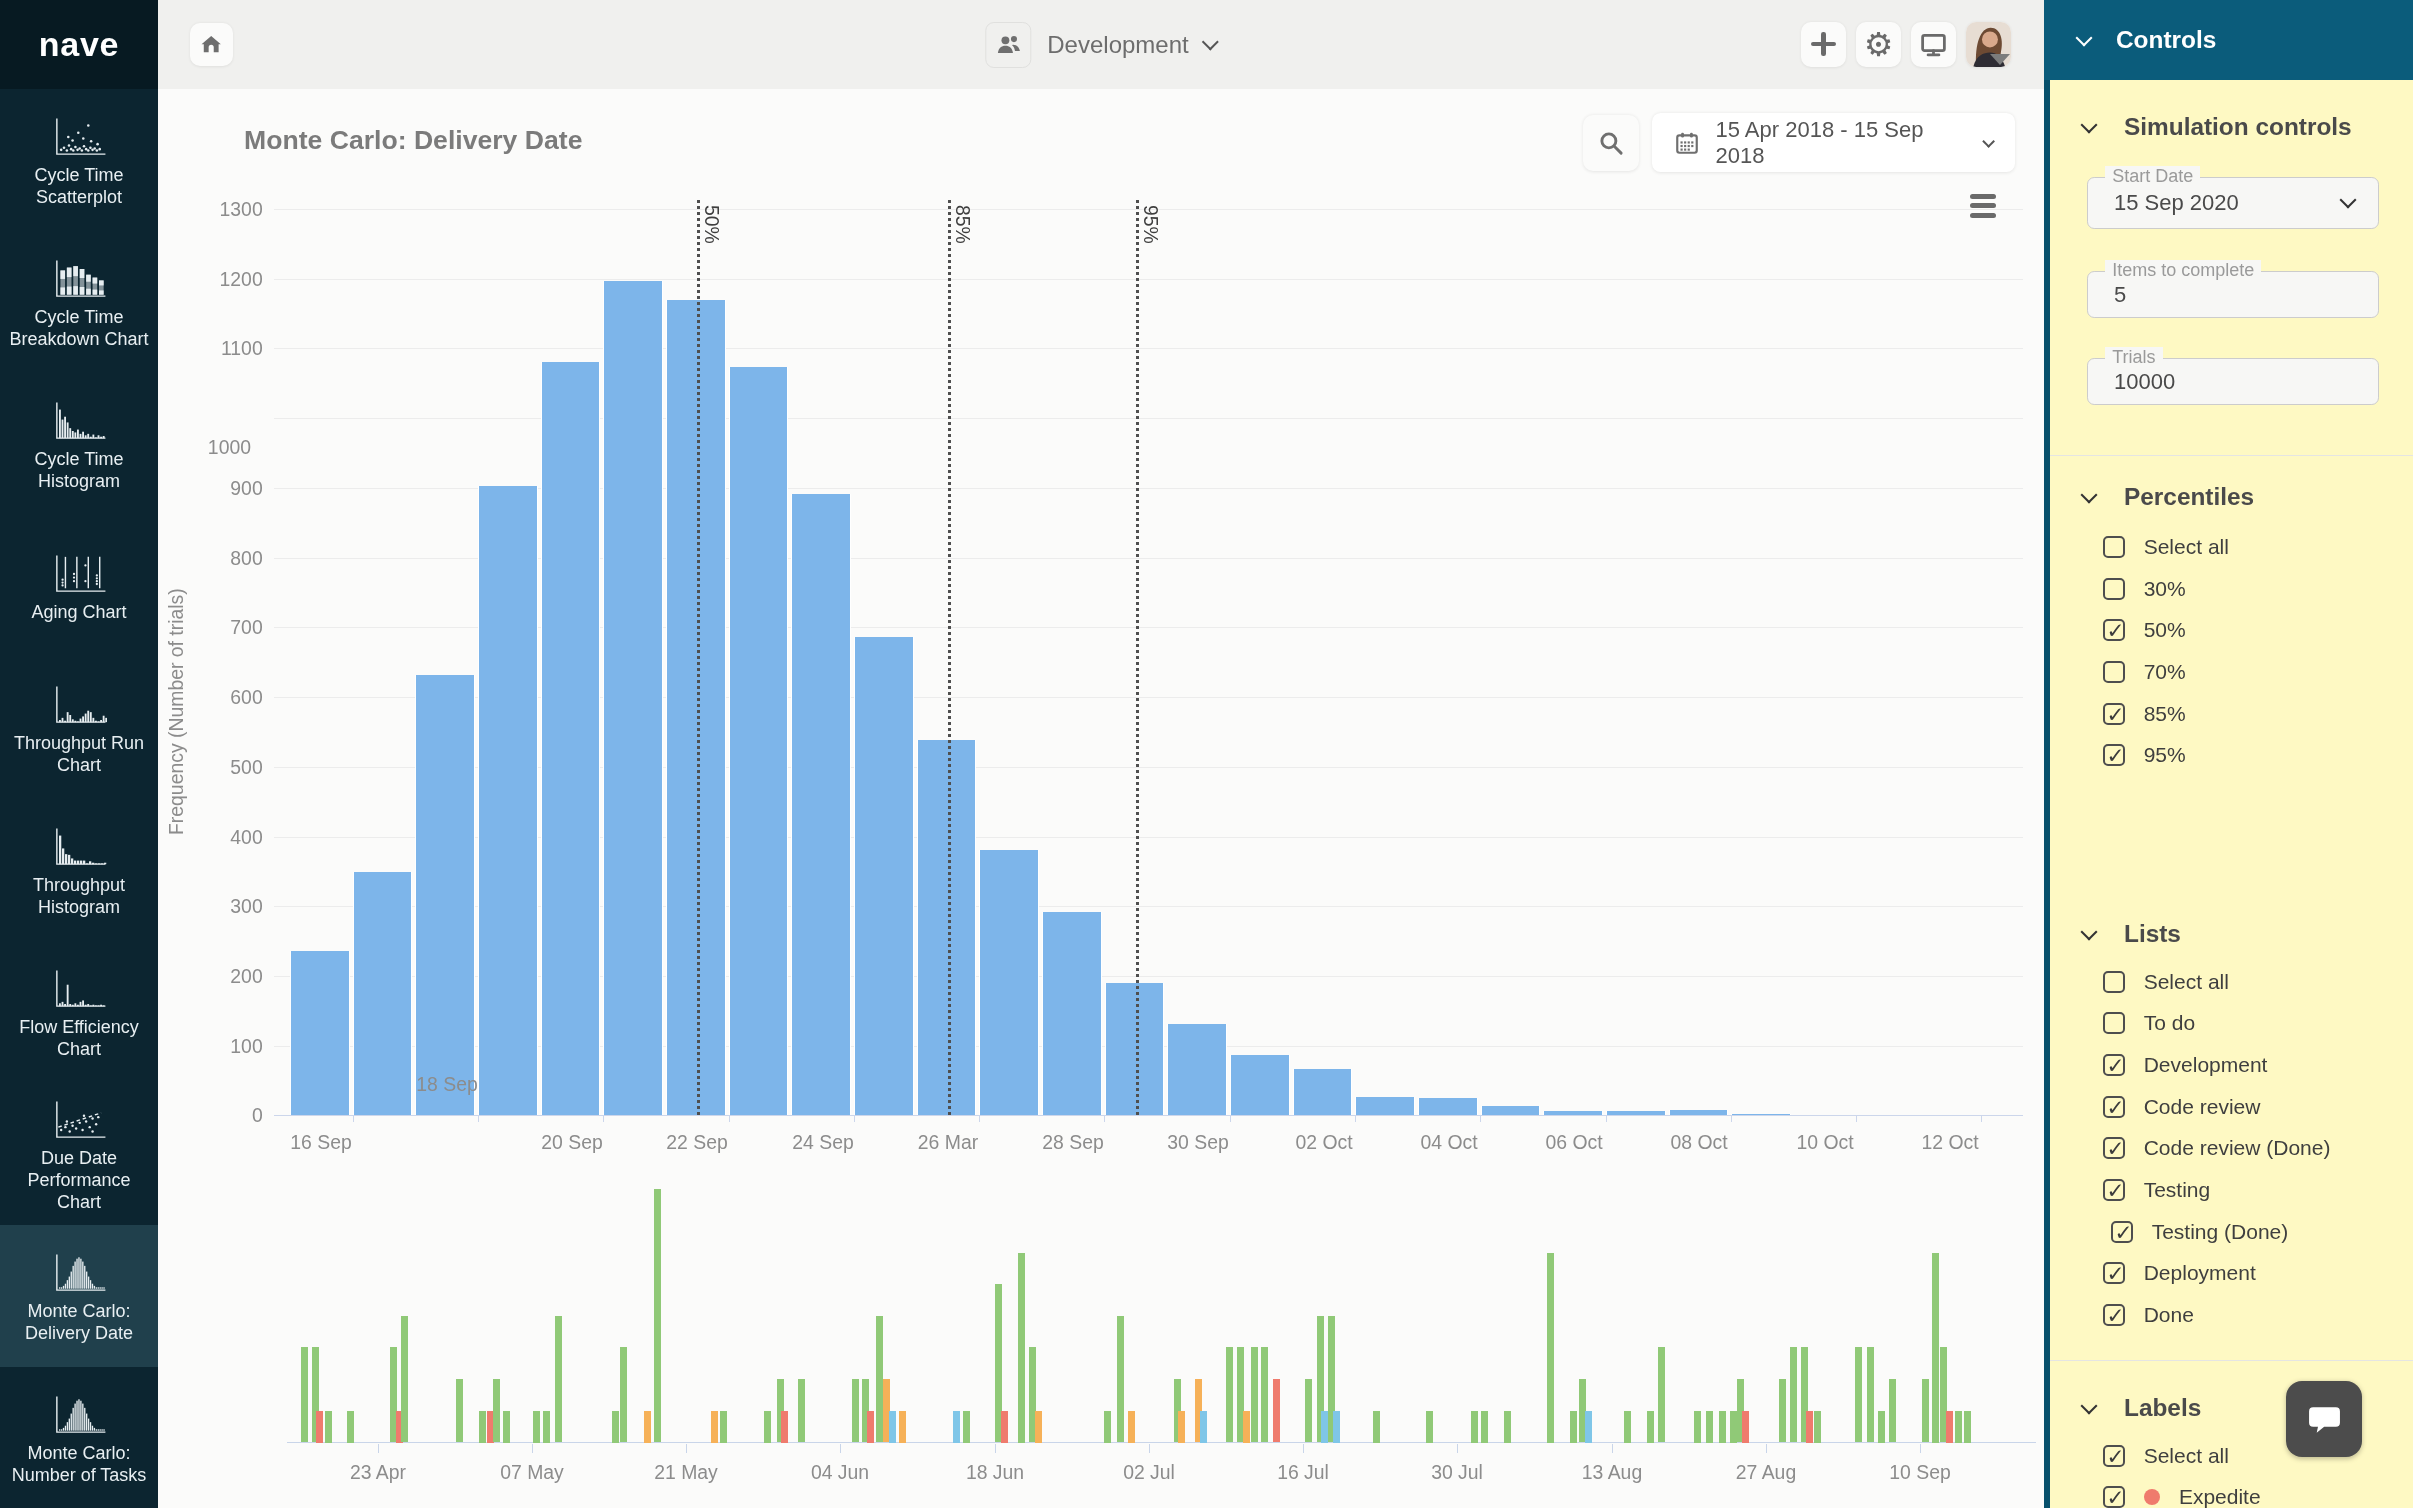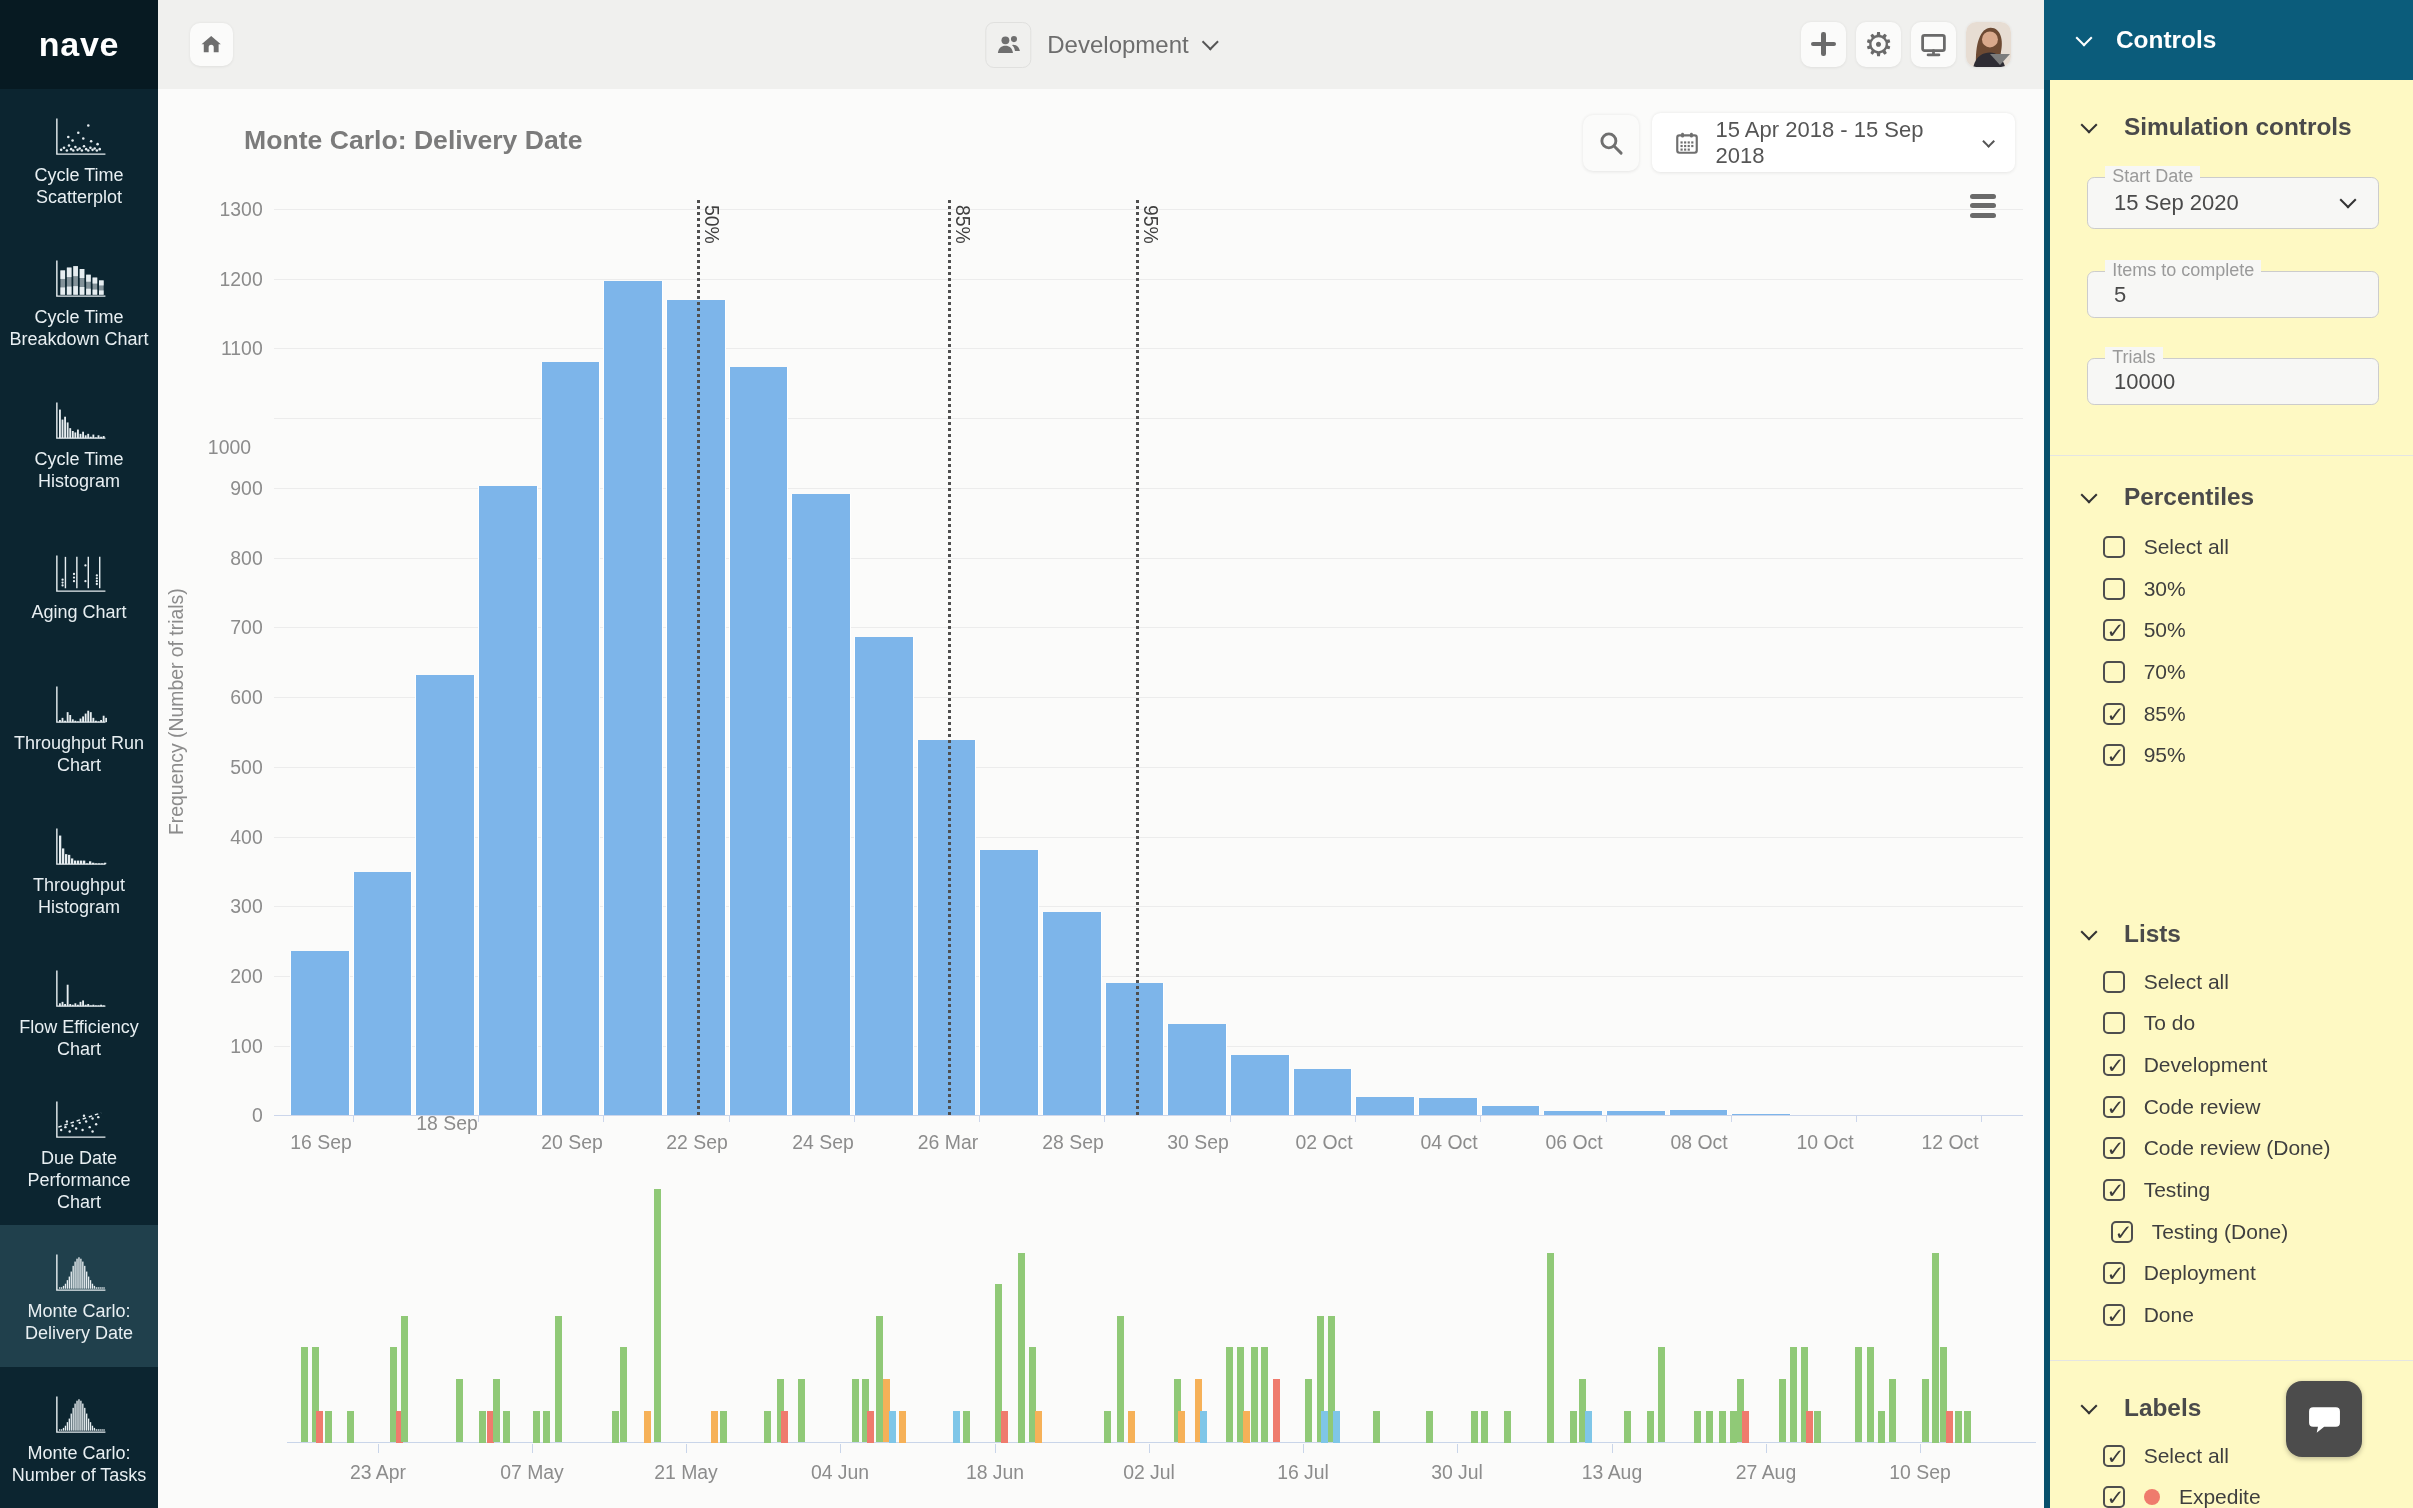--- a/index.html
+++ b/index.html
@@ -515,21 +515,21 @@
         <div class="mbar" style="height: 3.6px; background: rgb(125, 181, 234);"></div>
         <div class="mbar" style="height: 3.6px; background: rgb(125, 181, 234);"></div>
         <div class="mbar" style="height: 5px; background: rgb(125, 181, 234);"></div>
         <div class="mbar" style="height: 1.4px; background: rgb(125, 181, 234);"></div>
         <div class="mbar" style="height: 0px; background: rgb(125, 181, 234); border-width: 0px;"></div>
         <div class="mbar" style="height: 0px; background: rgb(125, 181, 234); border-width: 0px;"></div>
         <div class="mbar" style="height: 0px; background: rgb(125, 181, 234); border-width: 0px;"></div>
       </div>
       <div class="xlab" style="left: 163px; top: 1042px;">16 Sep</div>
       <div class="xtick" style="left: 195px; top: 1026px;"></div>
-      <div class="xlab" style="left: 289px; top: 1023px; text-align: right;">18 Sep</div>
+      <div class="xlab" style="left: 289px; top: 984px; text-align: right;">18 Sep</div>
       <div class="xtick" style="left: 320px; top: 1026px;"></div>
       <div class="xlab" style="left: 414px; top: 1042px;">20 Sep</div>
       <div class="xtick" style="left: 445px; top: 1026px;"></div>
       <div class="xlab" style="left: 539px; top: 1042px;">22 Sep</div>
       <div class="xtick" style="left: 571px; top: 1026px;"></div>
       <div class="xlab" style="left: 665px; top: 1042px;">24 Sep</div>
       <div class="xtick" style="left: 696px; top: 1026px;"></div>
       <div class="xlab" style="left: 790px; top: 1042px;">26 Mar</div>
       <div class="xtick" style="left: 821px; top: 1026px;"></div>
       <div class="xlab" style="left: 915px; top: 1042px;">28 Sep</div>

